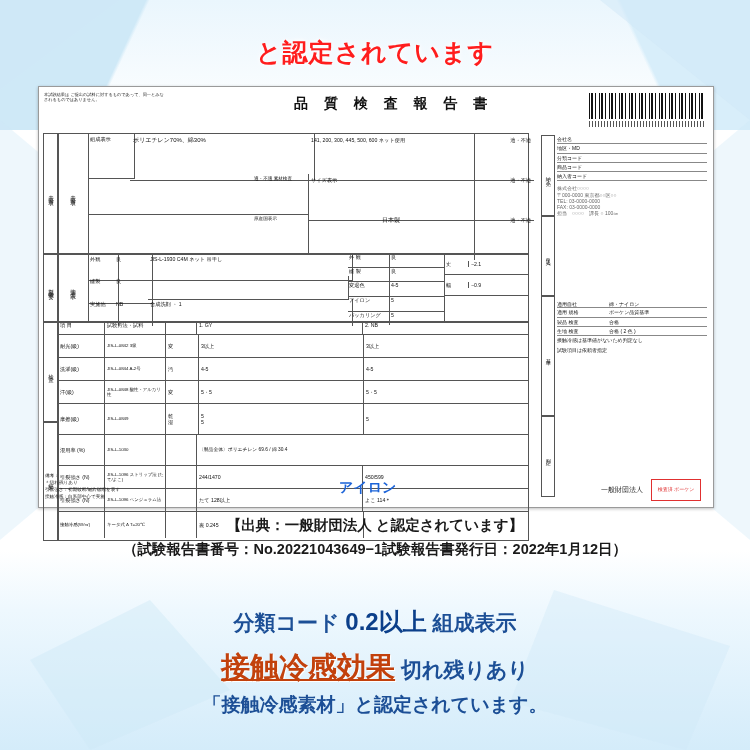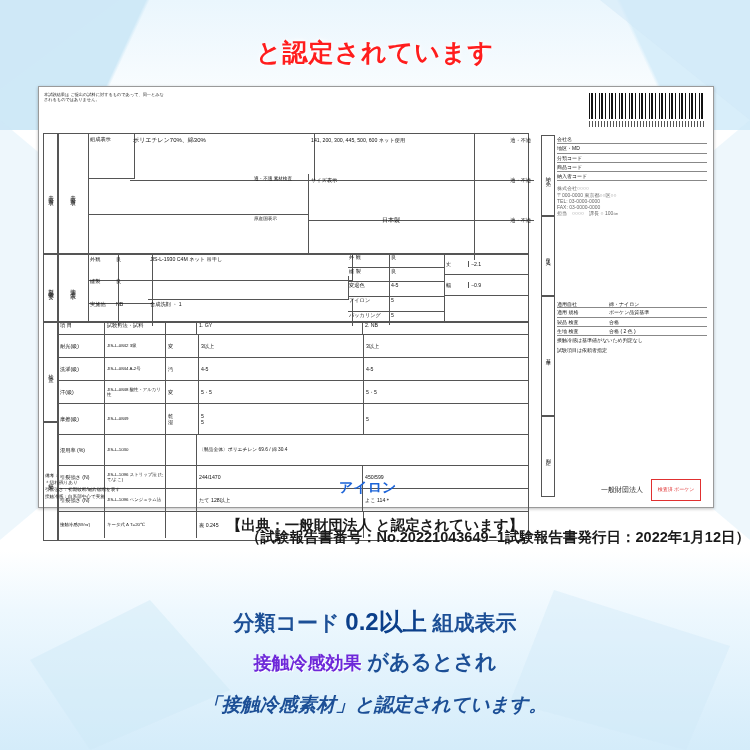--- a/index.html
+++ b/index.html
@@ -53,27 +53,27 @@
   }
   .bluelabel{
     position:absolute;left:300px;top:392px;font-size:14px;font-weight:bold;color:#1b63d8;
   }
   .redstamp{position:absolute;right:12px;bottom:6px;width:48px;height:20px;border:1.5px solid #e03030;
     color:#e03030;font-size:5px;display:flex;align-items:center;justify-content:center;text-align:center;line-height:1.1;}
   .footnotes{position:absolute;left:6px;bottom:6px;font-size:4.6px;color:#222;line-height:1.5;}
   
   .cap{position:absolute;left:0;width:750px;text-align:center;color:#1a1a1a;font-size:14.5px;font-weight:bold;}
   .cap1{top:516px;}
-  .cap2{top:528px;text-align:right;}
+  .cap2{top:540px;}
   
   .msg{position:absolute;left:0;width:750px;text-align:center;font-weight:bold;color:#1c4f96;}
   .msg1{top:606px;font-size:21px;}
   .msg2{top:648px;font-size:21px;}
-  .msg3{top:692px;font-size:19px;font-style:italic;}
-  .hl{color:#6d28d9;font-size:18px;text-shadow:1px 1px 0 #fff;}
+  .msg3{top:692px;font-size:19px;}
+  .hl{color:#c2410c;font-size:29px;text-shadow:1px 1px 0 #fff;text-decoration:underline;}
   .num{color:#0b3f8a;}
 </style>
 </head>
 <body>
 
 <div class="bg">
   <div class="bg-top"></div>
   <div class="bg-bottom"></div>
   <div class="shard" style="left:0;top:0;width:120px;height:90px;clip-path:polygon(0 0,100% 0,0 100%);"></div>
   <div class="shard" style="right:0;top:0;width:150px;height:120px;clip-path:polygon(100% 0,100% 100%,0 0);opacity:.5;"></div>
@@ -81,20 +81,21 @@
   <div class="shard" style="right:0;top:120px;width:40px;height:420px;opacity:.35;clip-path:polygon(0 8%,100% 0,100% 100%,0 92%);"></div>
   <div class="shard" style="left:30px;bottom:0;width:200px;height:150px;opacity:.45;clip-path:polygon(0 40%,60% 0,100% 60%,30% 100%);"></div>
   <div class="shard" style="right:20px;bottom:0;width:220px;height:160px;opacity:.4;clip-path:polygon(20% 0,100% 35%,80% 100%,0 70%);"></div>
 </div>
 
 <div class="title">と認定されています</div>
 
 <div class="sheet">
 
   <div class="note">本試験結果は ご提出の試料に対するものであって、同一とみなされるものではありません。</div>
+  <div class="repTitle">品 質 検 査 報 告 書</div>
   <div class="barcode"></div>
   <div class="barcode-lbl"></div>
 
   <div style="position:absolute;left:4px;top:46px;width:14px;height:120px;border:.5px solid #555;display:flex;align-items:center;justify-content:center;">
     <span class="vtx">表示事項</span>
   </div>
   <div style="position:absolute;left:4px;top:166px;width:14px;height:68px;border:.5px solid #555;display:flex;align-items:center;justify-content:center;">
     <span class="vtx">製品概要</span>
   </div>
   <div style="position:absolute;left:4px;top:234px;width:14px;height:100px;border:.5px solid #555;display:flex;align-items:center;justify-content:center;">
@@ -334,15 +335,15 @@
 <div class="cap cap1">【出典：一般財団法人 と認定されています】</div>
 <div class="cap cap2">（試験報告書番号：No.20221043649−1試験報告書発行日：2022年1月12日）</div>
 
 <div class="msg msg1">
   <span>分類コード</span>
   <span class="num" style="font-size:24px;">0.2以上</span>
   <span>組成表示</span>
 </div>
 <div class="msg msg2">
   <span class="hl">接触冷感効果</span>
-  <span>があるとされ</span>
+  <span>切れ残りあり</span>
 </div>
 <div class="msg msg3">「接触冷感素材」と認定されています。</div>
 
 </body></html>

